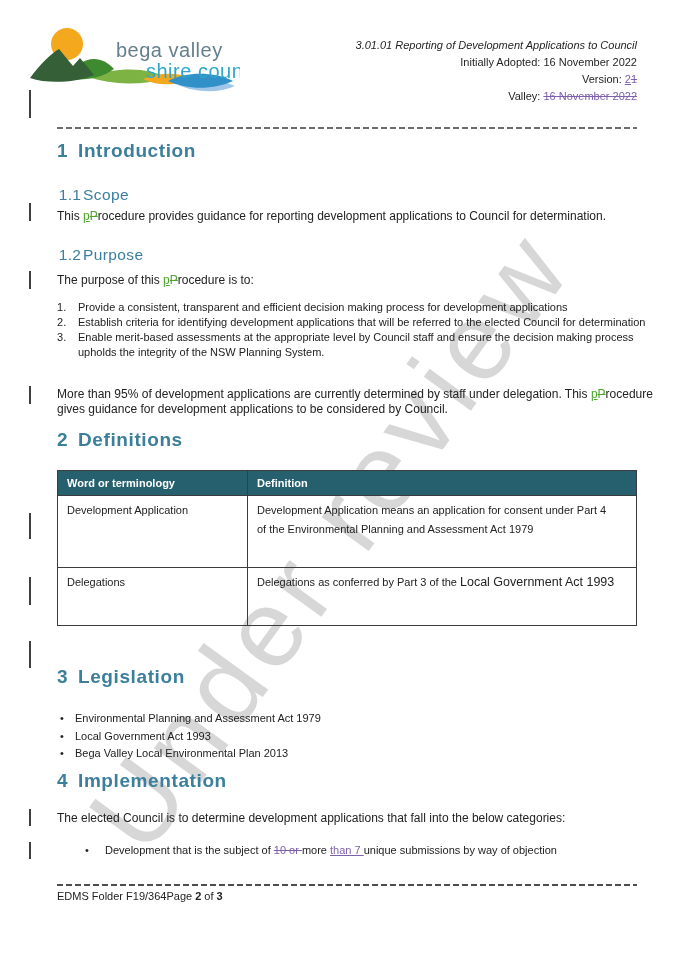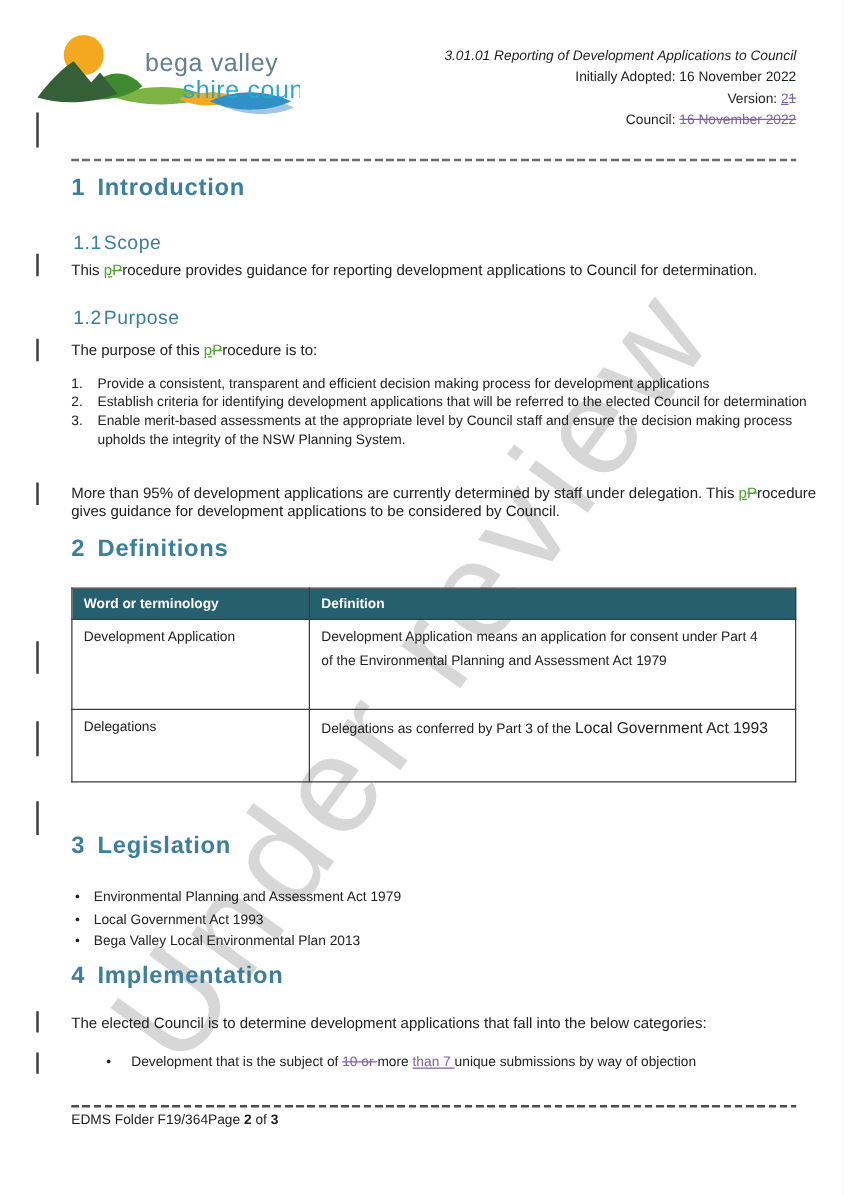--- a/index.html
+++ b/index.html
@@ -75,21 +75,21 @@
     <path d="M38 52 C52 30 72 27 86 43 C74 52 54 56 38 52 Z" fill="#3e8a2e"></path>
     <path d="M2 52 C12 38 24 27 31 23 L45 40 L52 32 L66 49 C46 57 20 58 2 52 Z" fill="#355f36"></path>
     <text x="88" y="31" font-size="20" fill="#647f8d">bega valley</text>
     <text x="118" y="52" font-size="20" fill="#2ea7c9">shire council</text>
   </svg>
 
   <div class="head">
     <div class="it">3.01.01 Reporting of Development Applications to Council</div>
     <div>Initially Adopted: 16 November 2022</div>
     <div><span>Version: </span><span class="insp">2</span><span class="delp">1</span></div>
-    <div><span>Council: </span><span class="delp">16 November 2022</span></div>
+    <div><span>Valley: </span><span class="delp">16 November 2022</span></div>
   </div>
 
   <div class="dash" style="top:127px"></div>
 
   <div class="cb" style="top:90px;height:28px"></div>
   <div class="cb" style="top:203px;height:18px"></div>
   <div class="cb" style="top:271px;height:18px"></div>
   <div class="cb" style="top:386px;height:18px"></div>
   <div class="cb" style="top:513px;height:26px"></div>
   <div class="cb" style="top:577px;height:28px"></div>

